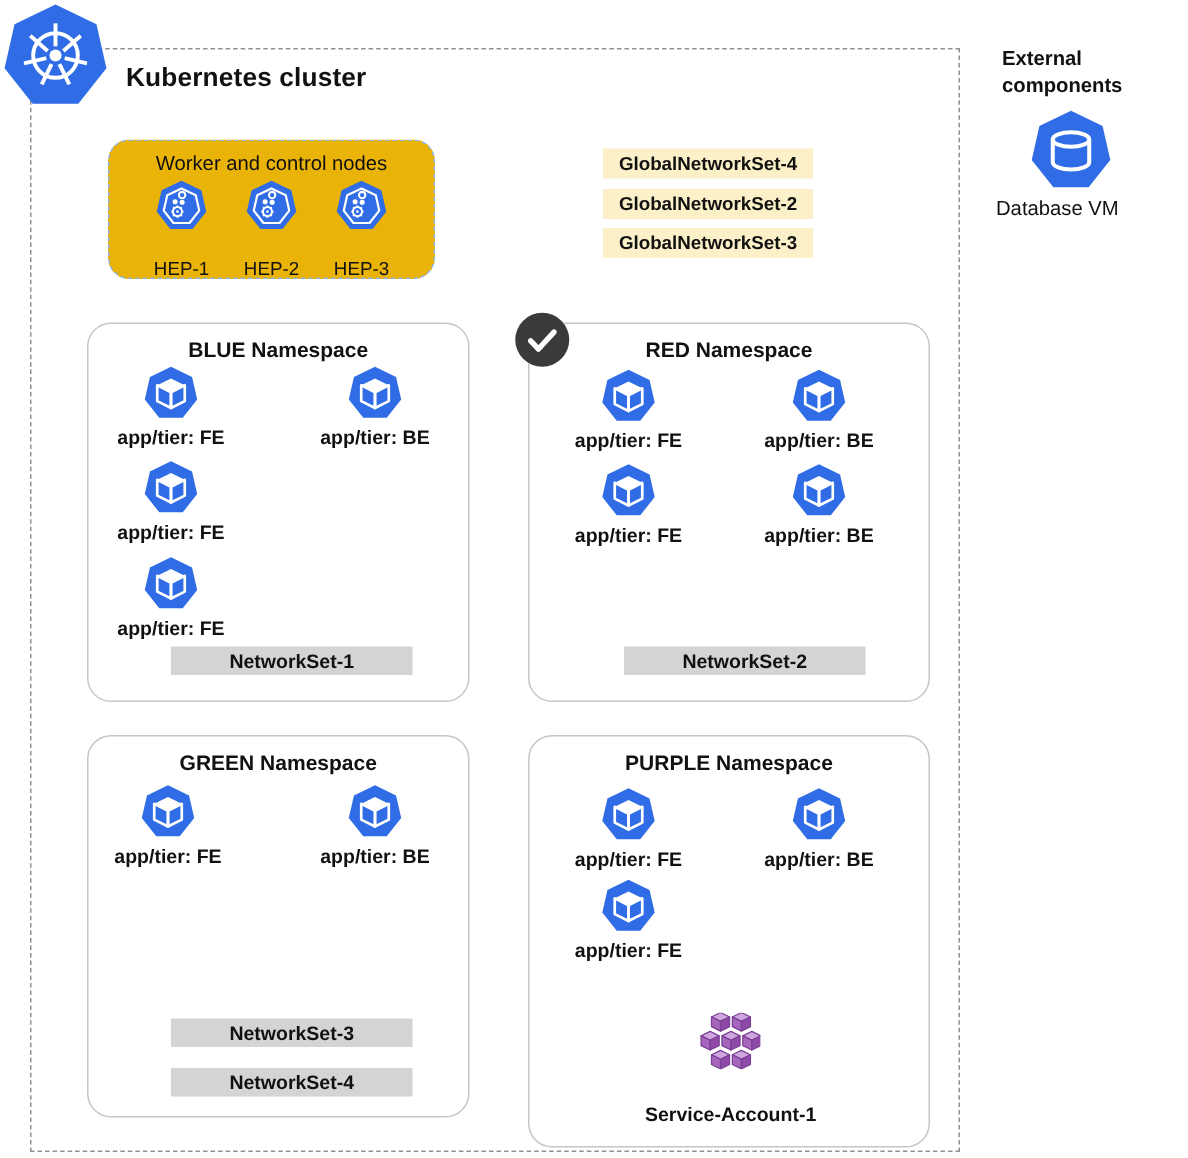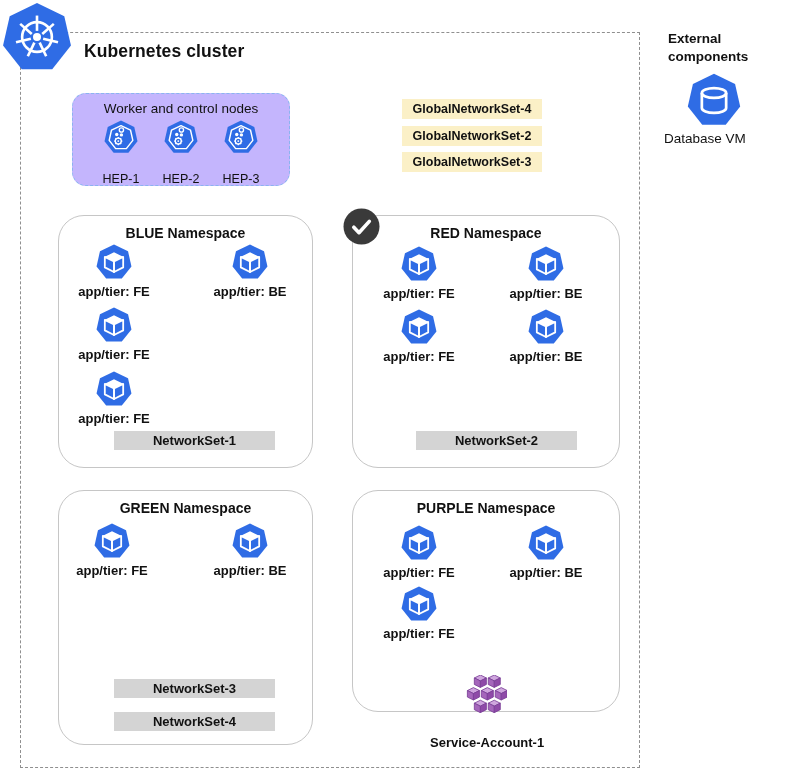--- a/index.html
+++ b/index.html
@@ -3,30 +3,30 @@
 <meta charset="utf-8">
 <style>
   html,body{margin:0;padding:0;background:#ffffff;}
   body{width:792px;height:772px;position:relative;font-family:"Liberation Sans",sans-serif;color:#111;overflow:hidden;}
   .abs{position:absolute;}
   
   .cluster-box{left:20px;top:32px;width:620px;height:736px;border:1.5px dashed #8f8f8f;box-sizing:border-box;background:#fff;}
   .cluster-title{left:84px;top:41px;font-size:17.5px;font-weight:bold;letter-spacing:.1px;}
   .k8s-logo{left:2px;top:2px;width:70px;height:70px;}
   
-  .worker-box{left:72px;top:93px;width:218px;height:93px;border:1.6px dashed #8ab4f0;border-radius:14px;box-sizing:border-box;background:#c4b5fd;}
+  .worker-box{left:72px;top:93px;width:218px;height:93px;border:1.6px dashed #8ab4f0;border-radius:14px;box-sizing:border-box;background:#eab308;}
   .worker-title{margin-top:7px;text-align:center;font-size:13.5px;}
   .worker-row{display:flex;justify-content:space-between;padding:4px 20px 0 20px;}
   .worker-node{width:56px;text-align:center;}
   .worker-node svg{width:34px;height:34px;display:block;margin:0 auto;}
   .worker-node .nlabel{font-size:12.5px;margin-top:18px;}
   
   .gns-badge{left:402px;width:140px;height:20px;background:#FBF0C7;font-size:12.5px;font-weight:bold;text-align:center;line-height:20px;}
   
-  .ns{border:1.8px solid #c6c6c6;border-radius:26px;box-sizing:border-box;background:#fff;}
+  .ns{border:1.8px solid #c6c6c6;border-radius:16px;box-sizing:border-box;background:#fff;}
   .ns-title{position:absolute;top:9px;left:0;width:100%;text-align:center;font-weight:bold;font-size:14px;}
   .pod{position:absolute;width:110px;text-align:center;}
   .pod svg{width:36px;height:36px;display:block;margin:0 auto;}
   .pod-label{font-size:13px;margin-top:4px;white-space:nowrap;font-weight:bold;}
   .ns-badge{position:absolute;width:161px;height:19px;background:#D4D4D4;font-weight:bold;font-size:13px;text-align:center;line-height:19px;}
   .sa-block{position:absolute;width:110px;text-align:center;}
   .sa-block svg{width:44px;height:38px;display:block;margin:0 auto;}
   .sa-label{font-size:13px;font-weight:bold;margin-top:22px;white-space:nowrap;}
   .check{left:343px;top:208px;width:37px;height:37px;}
   
@@ -209,21 +209,21 @@
   <div class="pod" style="left:136px;top:32px">
     <svg>
         <use href="#sym-pod"></use>
       </svg>
     <div class="pod-label">app/tier: BE</div>
   </div>
   <div class="ns-badge" style="left:55px;top:188px">NetworkSet-3</div>
   <div class="ns-badge" style="left:55px;top:221px">NetworkSet-4</div>
 </div>
 
-<div class="abs ns" style="left:352px;top:490px;width:268px;height:222px">
+<div class="abs ns" style="left:352px;top:490px;width:268px;height:275px">
   <div class="ns-title">PURPLE Namespace</div>
   <div class="pod" style="left:11px;top:34px">
     <svg>
         <use href="#sym-pod"></use>
       </svg>
     <div class="pod-label">app/tier: FE</div>
   </div>
   <div class="pod" style="left:138px;top:34px">
     <svg>
         <use href="#sym-pod"></use>

